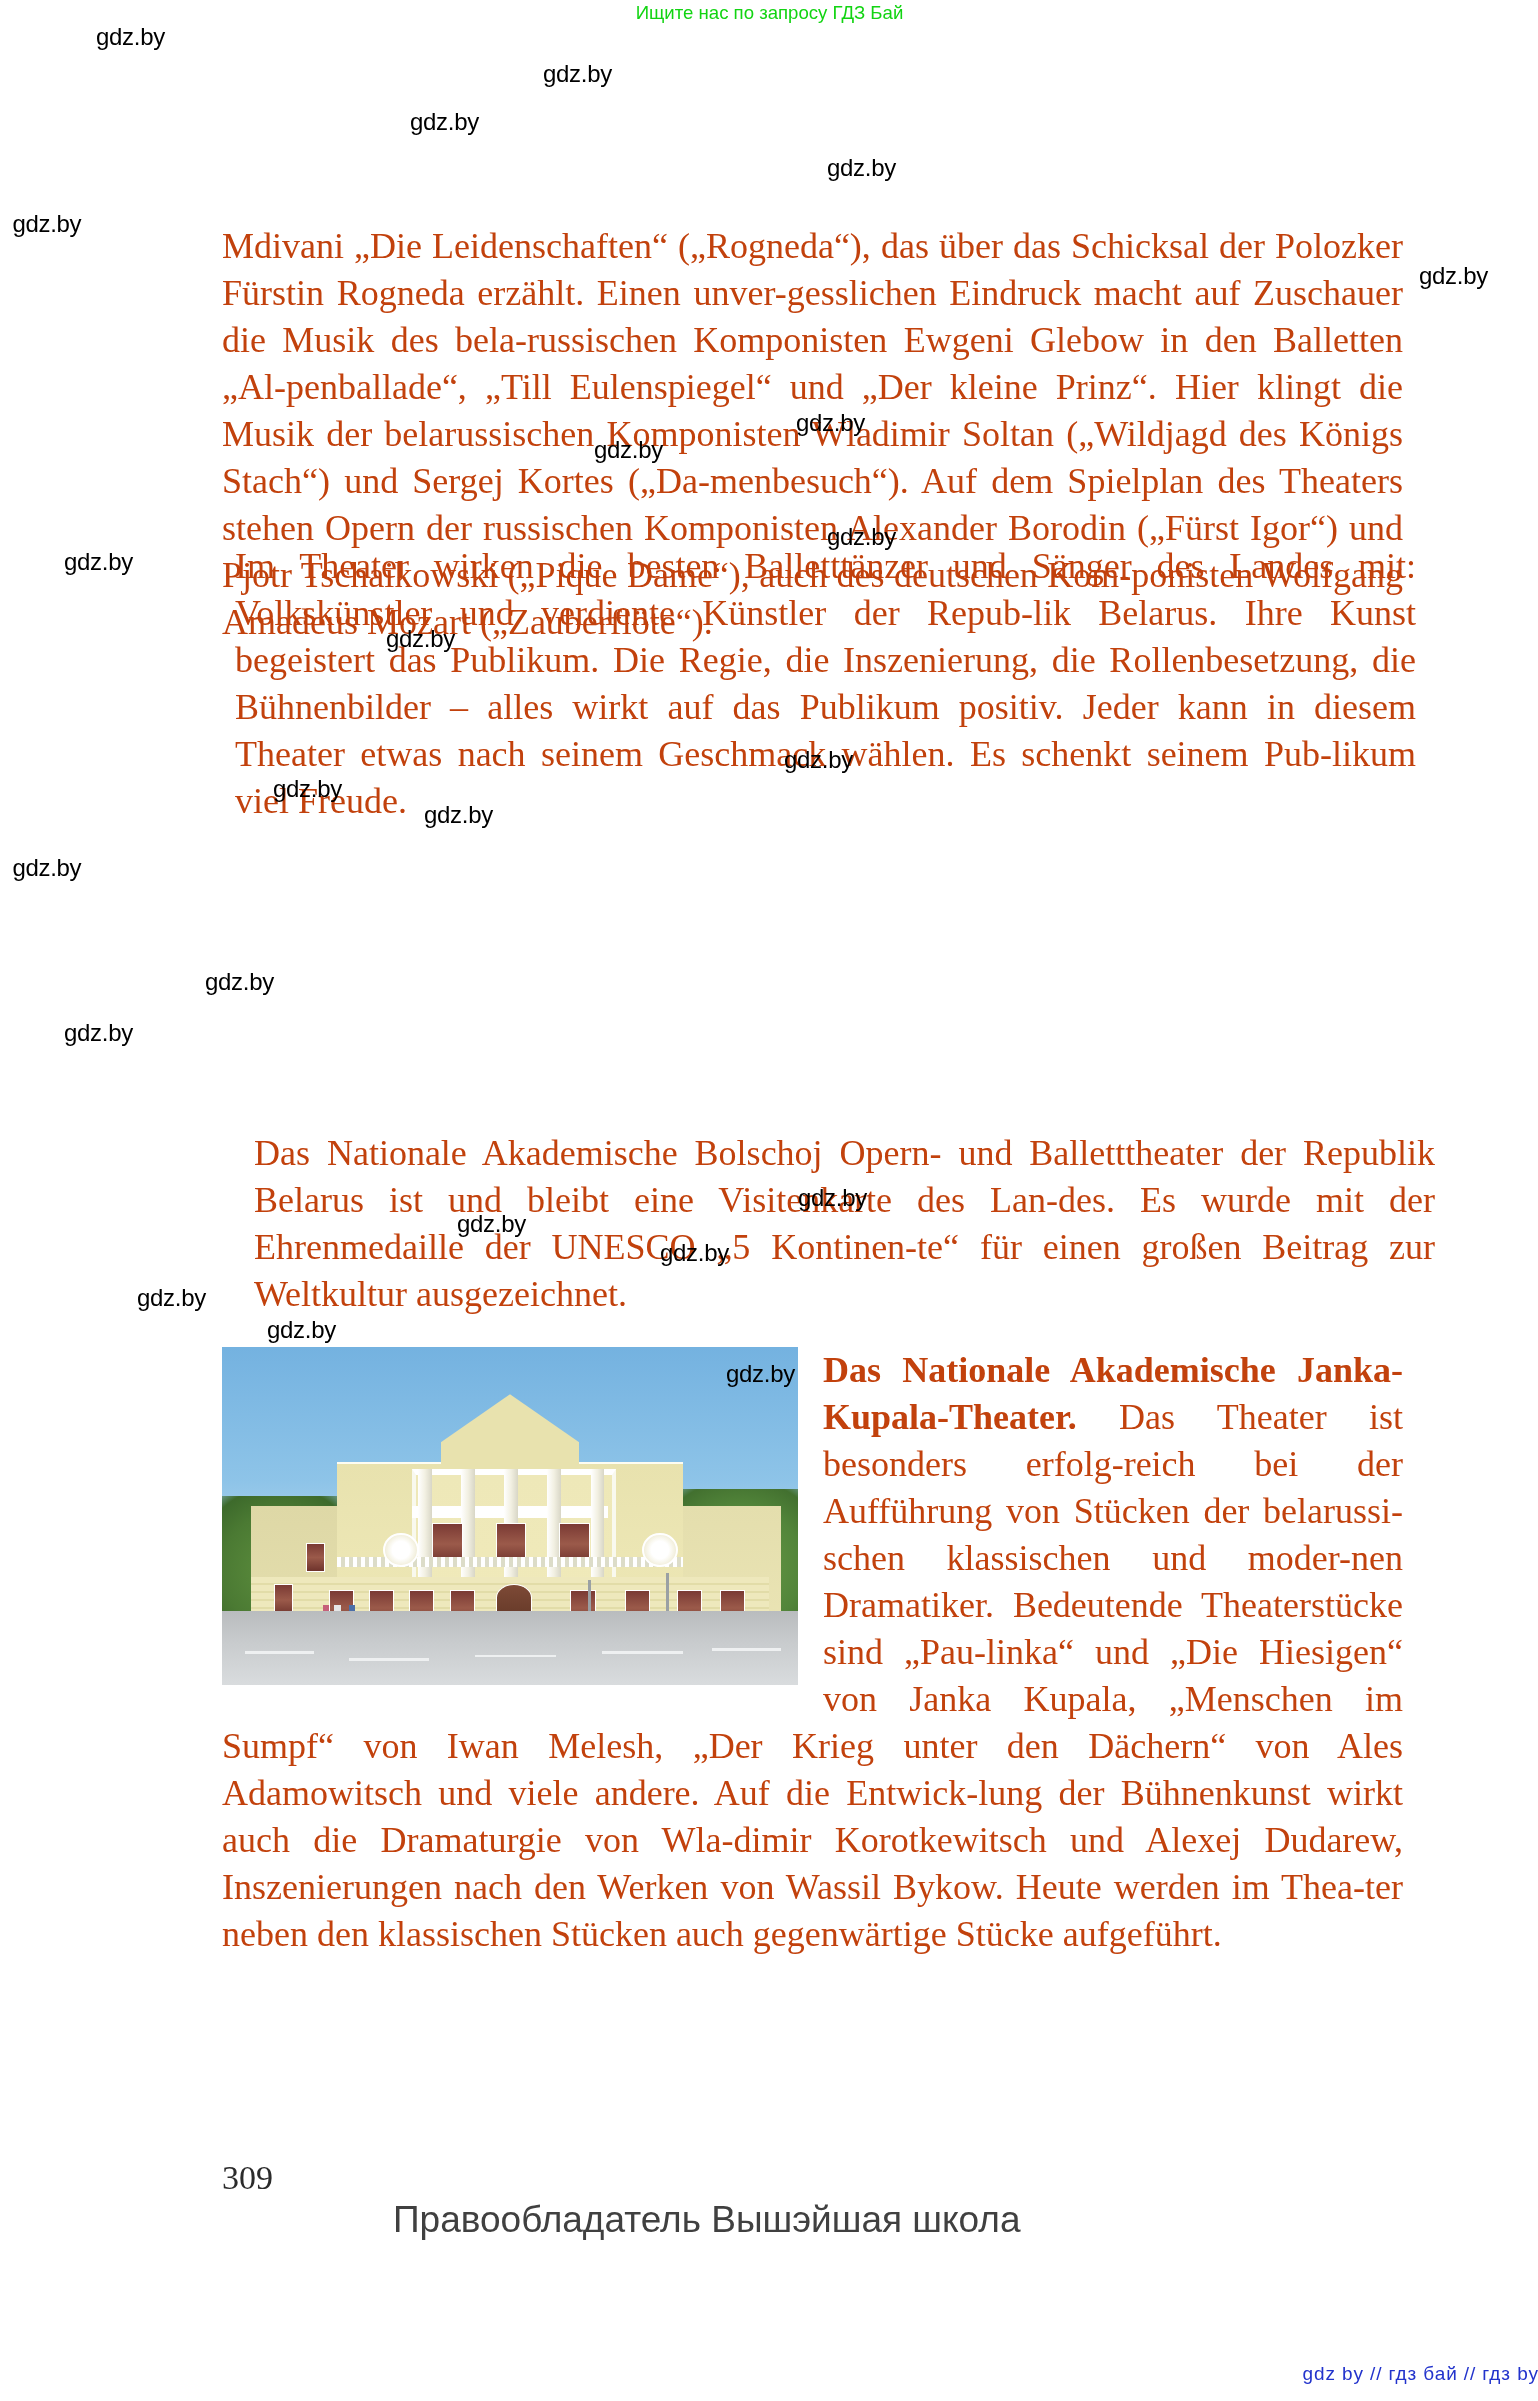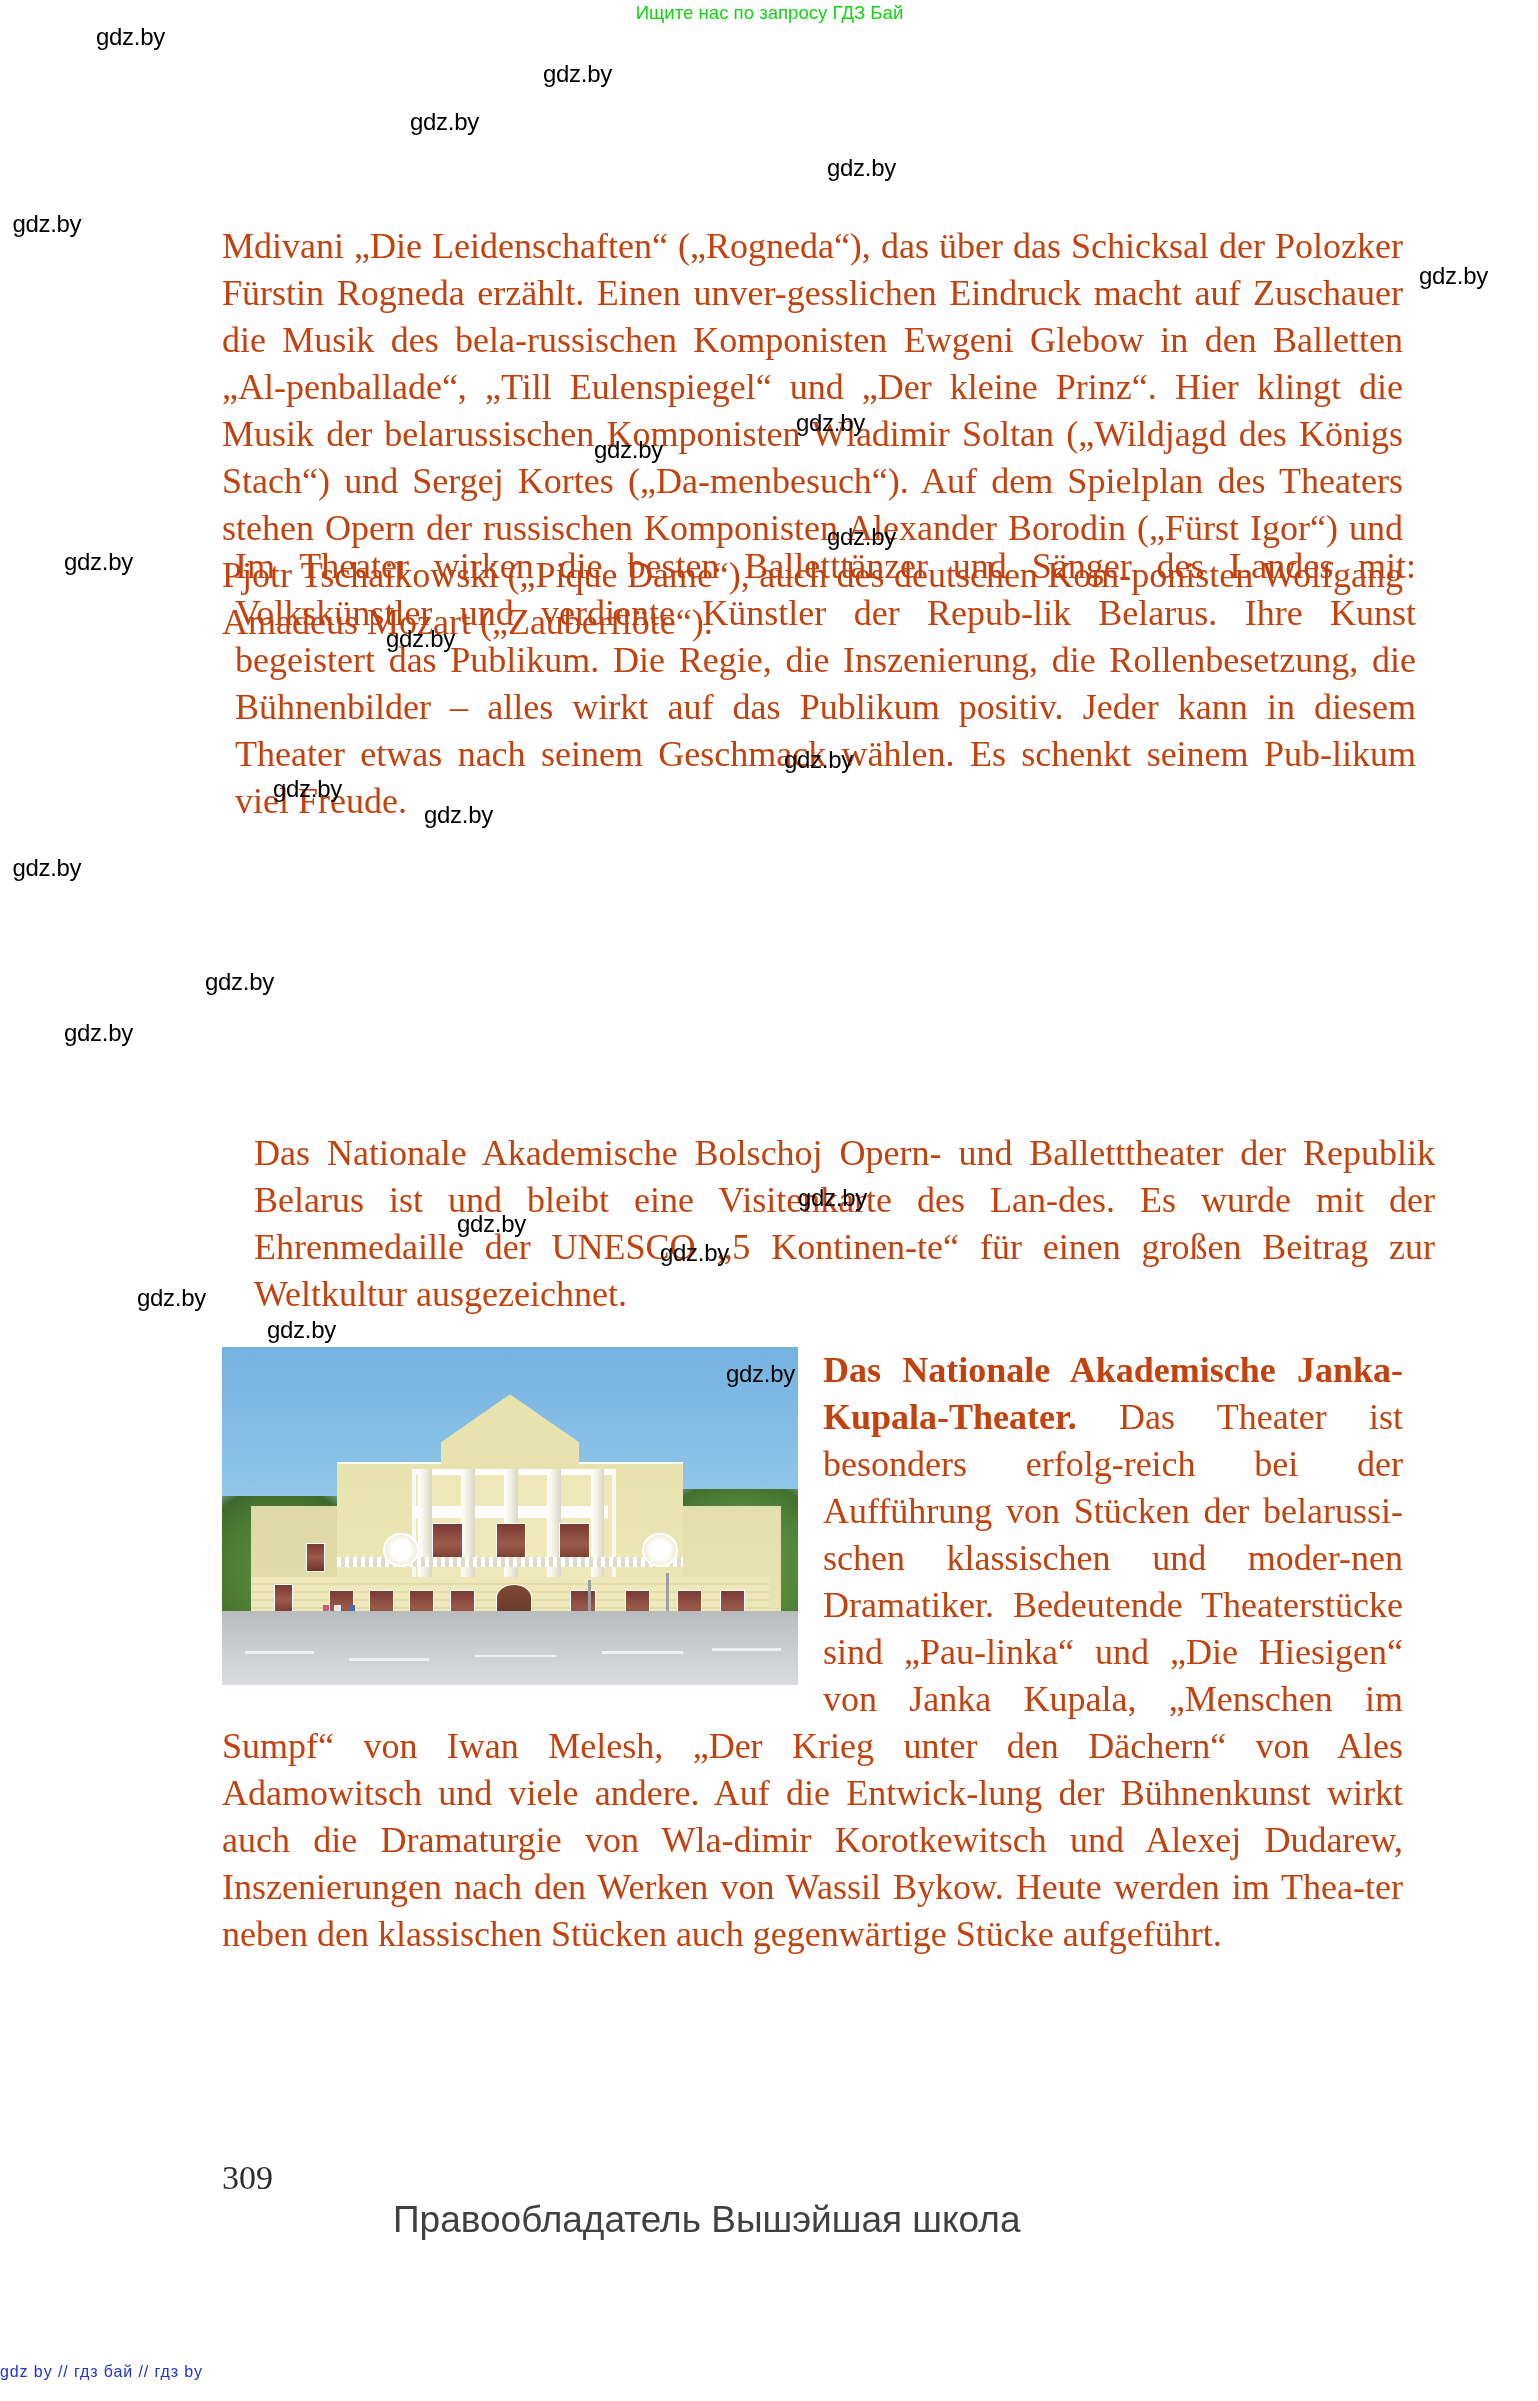--- a/index.html
+++ b/index.html
@@ -49,23 +49,23 @@
     color: #404040;
     white-space: nowrap;
     z-index: 6;
   }
 
   .wm-footer {
     position: absolute;
     left: 0;
     top: 2363px;
     width: 100%;
-    text-align: left;
+    text-align: right;
     font-family: "Liberation Sans", sans-serif;
-    font-size: 16px;
+    font-size: 19px;
     color: #2233cc;
     white-space: nowrap;
     letter-spacing: 0.9px;
     z-index: 6;
   }
 
   
   .page {
     position: absolute;
     left: 222px;

